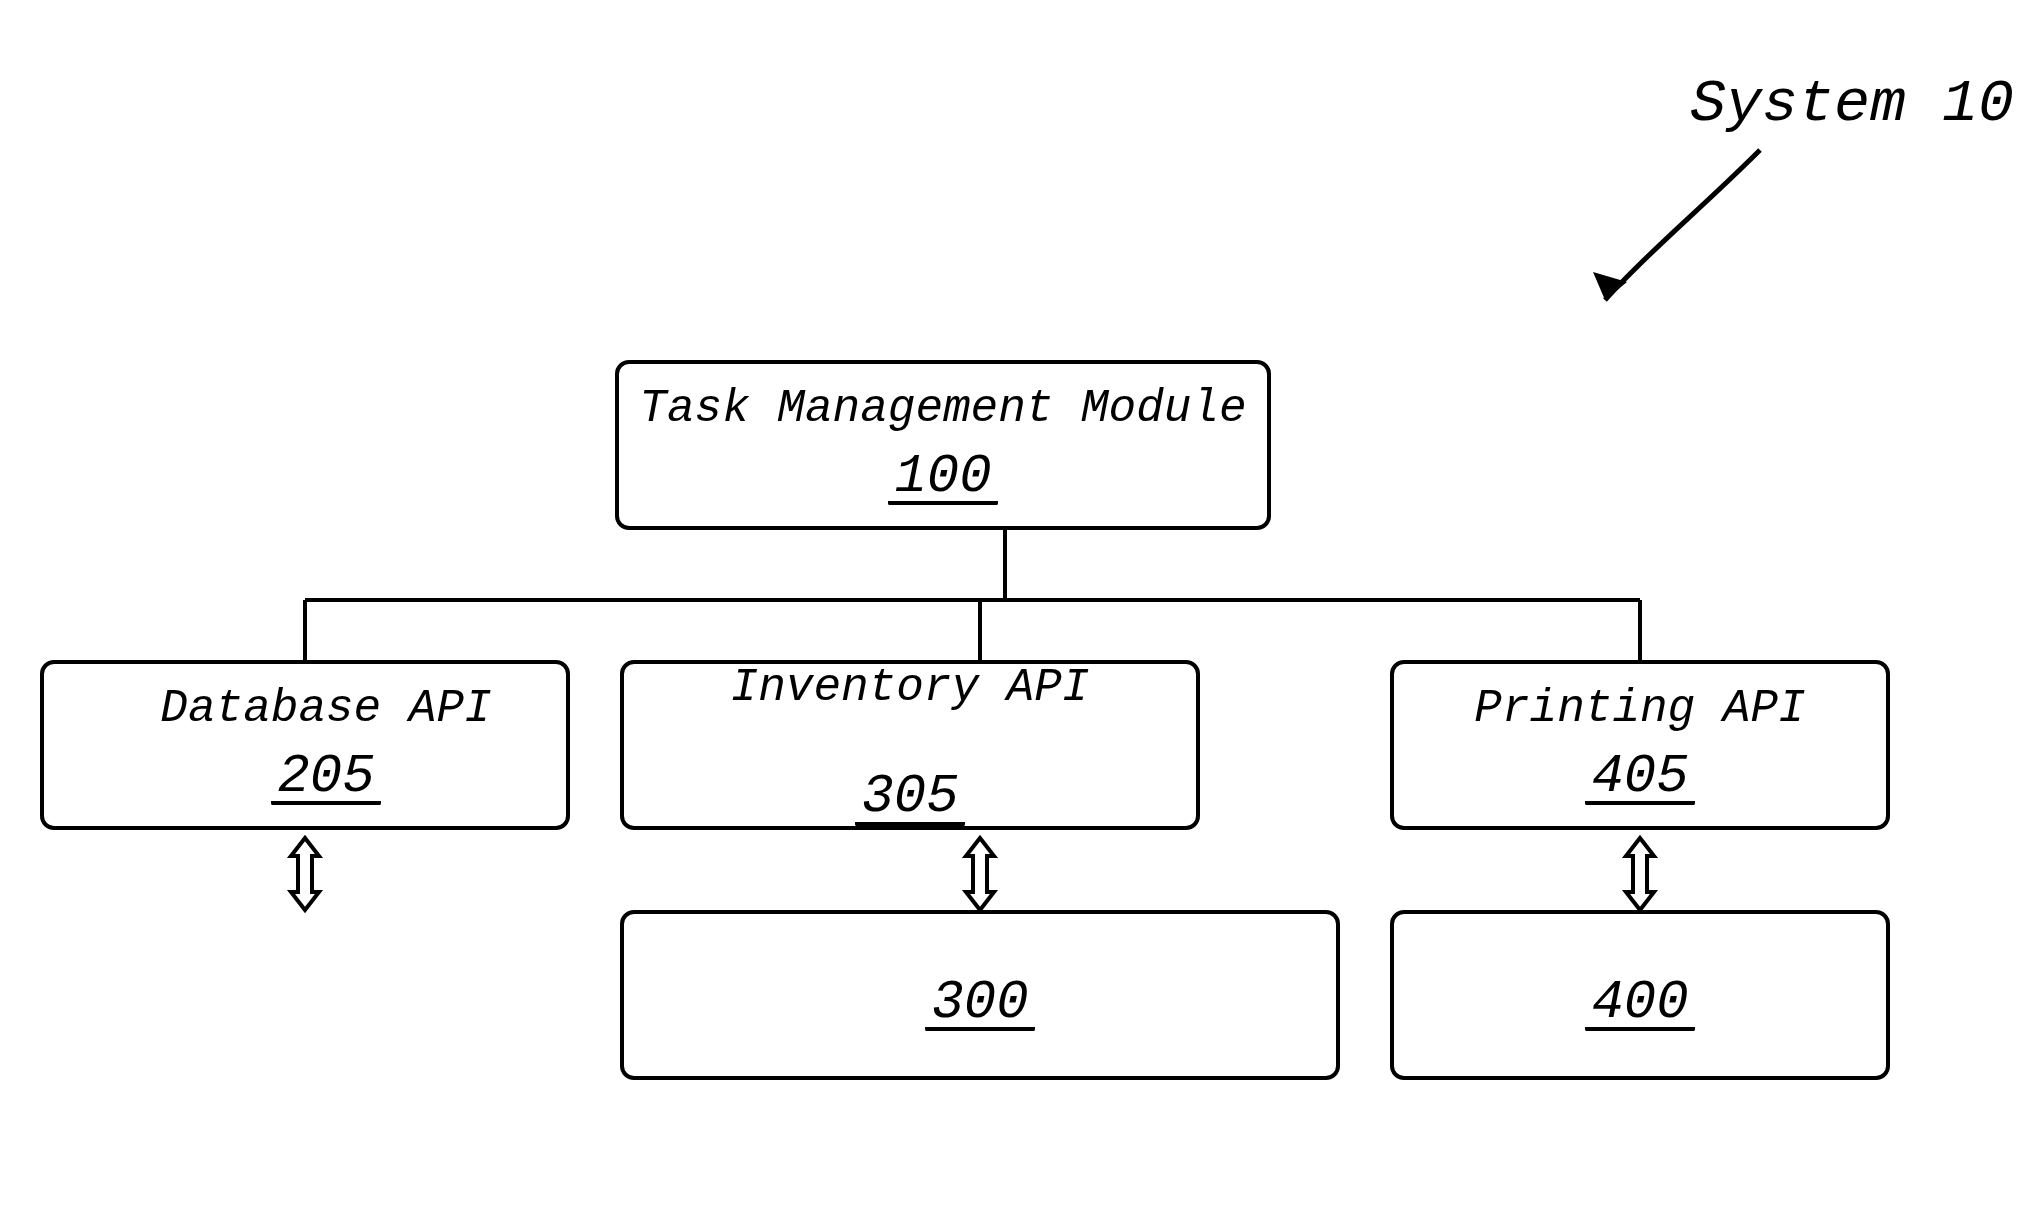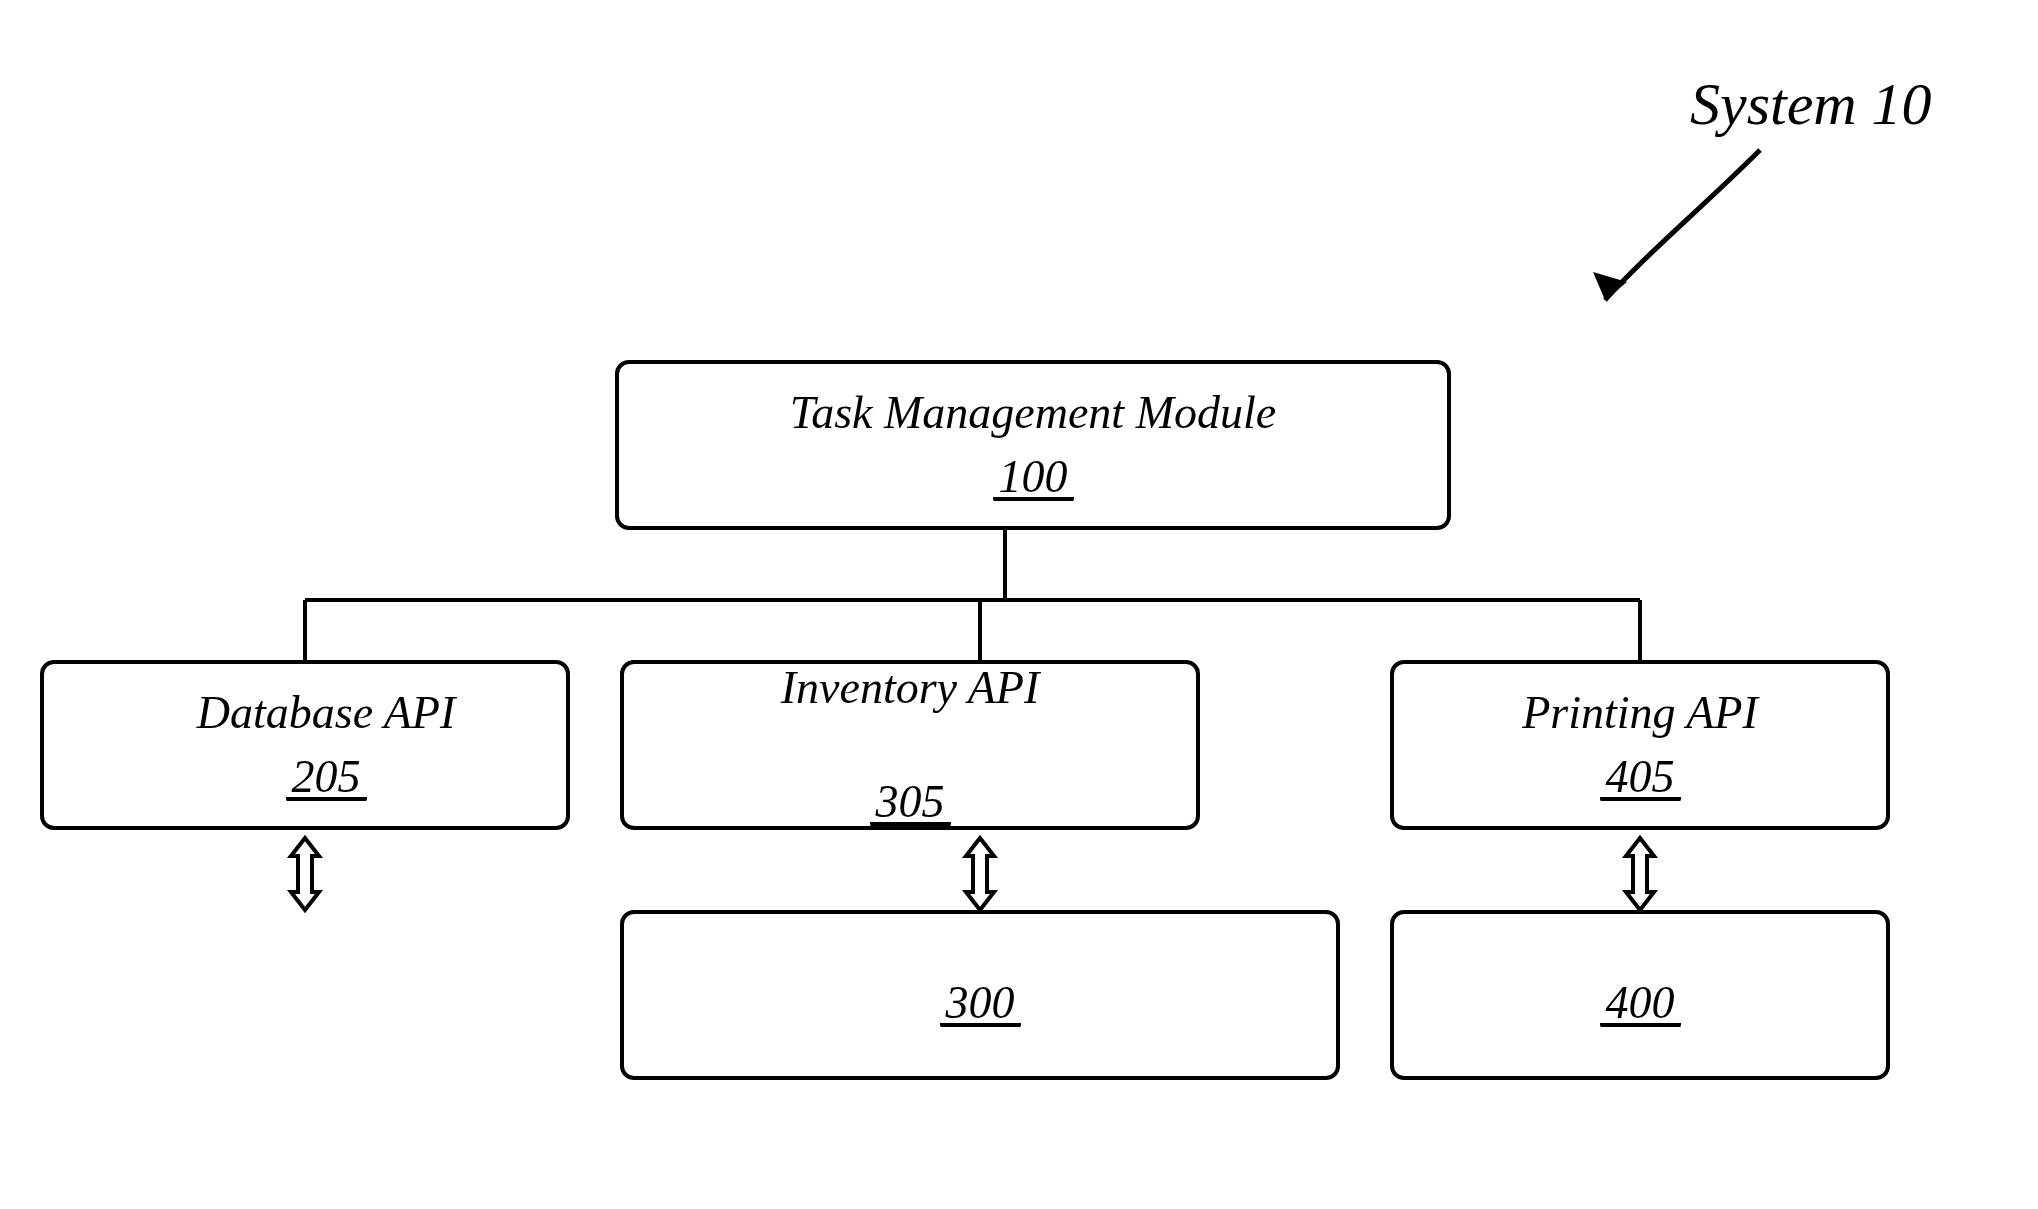--- a/index.html
+++ b/index.html
@@ -8,40 +8,41 @@
     width: 2038px;
     height: 1209px;
     background: #ffffff;
     font-family: "Comic Sans MS", "Segoe Script", cursive;
     font-style: italic;
   }
   .canvas {
     position: relative;
     width: 2038px;
     height: 1209px;
+    font-family: Liberation Mono, monospace;
   }
   .box {
     position: absolute;
     border: 4px solid #000;
     border-radius: 14px;
     background: #fff;
     box-sizing: border-box;
     display: flex;
     flex-direction: column;
     align-items: center;
     justify-content: center;
     line-height: 1.05;
   }
   .box .title {
     font-size: 46px;
     text-align: center;
     white-space: nowrap;
   }
   .box .num {
-    font-size: 46px;
+    font-size: 54px;
     text-align: center;
     position: relative;
     display: inline-block;
     margin-top: 16px;
   }
   .box .num::after {
     content: "";
     position: absolute;
     left: -6px;
     right: -6px;
@@ -65,21 +66,21 @@
     pointer-events: none;
   }
 </style>
 </head>
 <body>
 
 <div class="canvas">
 
   <div class="system-label" style="left:1690px; top:70px;">System  10</div>
 
-  <div class="box" style="left:615px; top:360px; width:836px; height:170px;">
+  <div class="box" style="left:615px; top:360px; width:656px; height:170px;">
     <span class="title">Task Management Module</span>
     <span class="num">100</span>
   </div>
 
   <div class="box" style="left:40px; top:660px; width:530px; height:170px;padding-left:42px;">
     <span class="title">Database API</span>
     <span class="num">205</span>
   </div>
 
   <div class="box" style="left:620px; top:660px; width:580px; height:170px;justify-content:space-between;">

